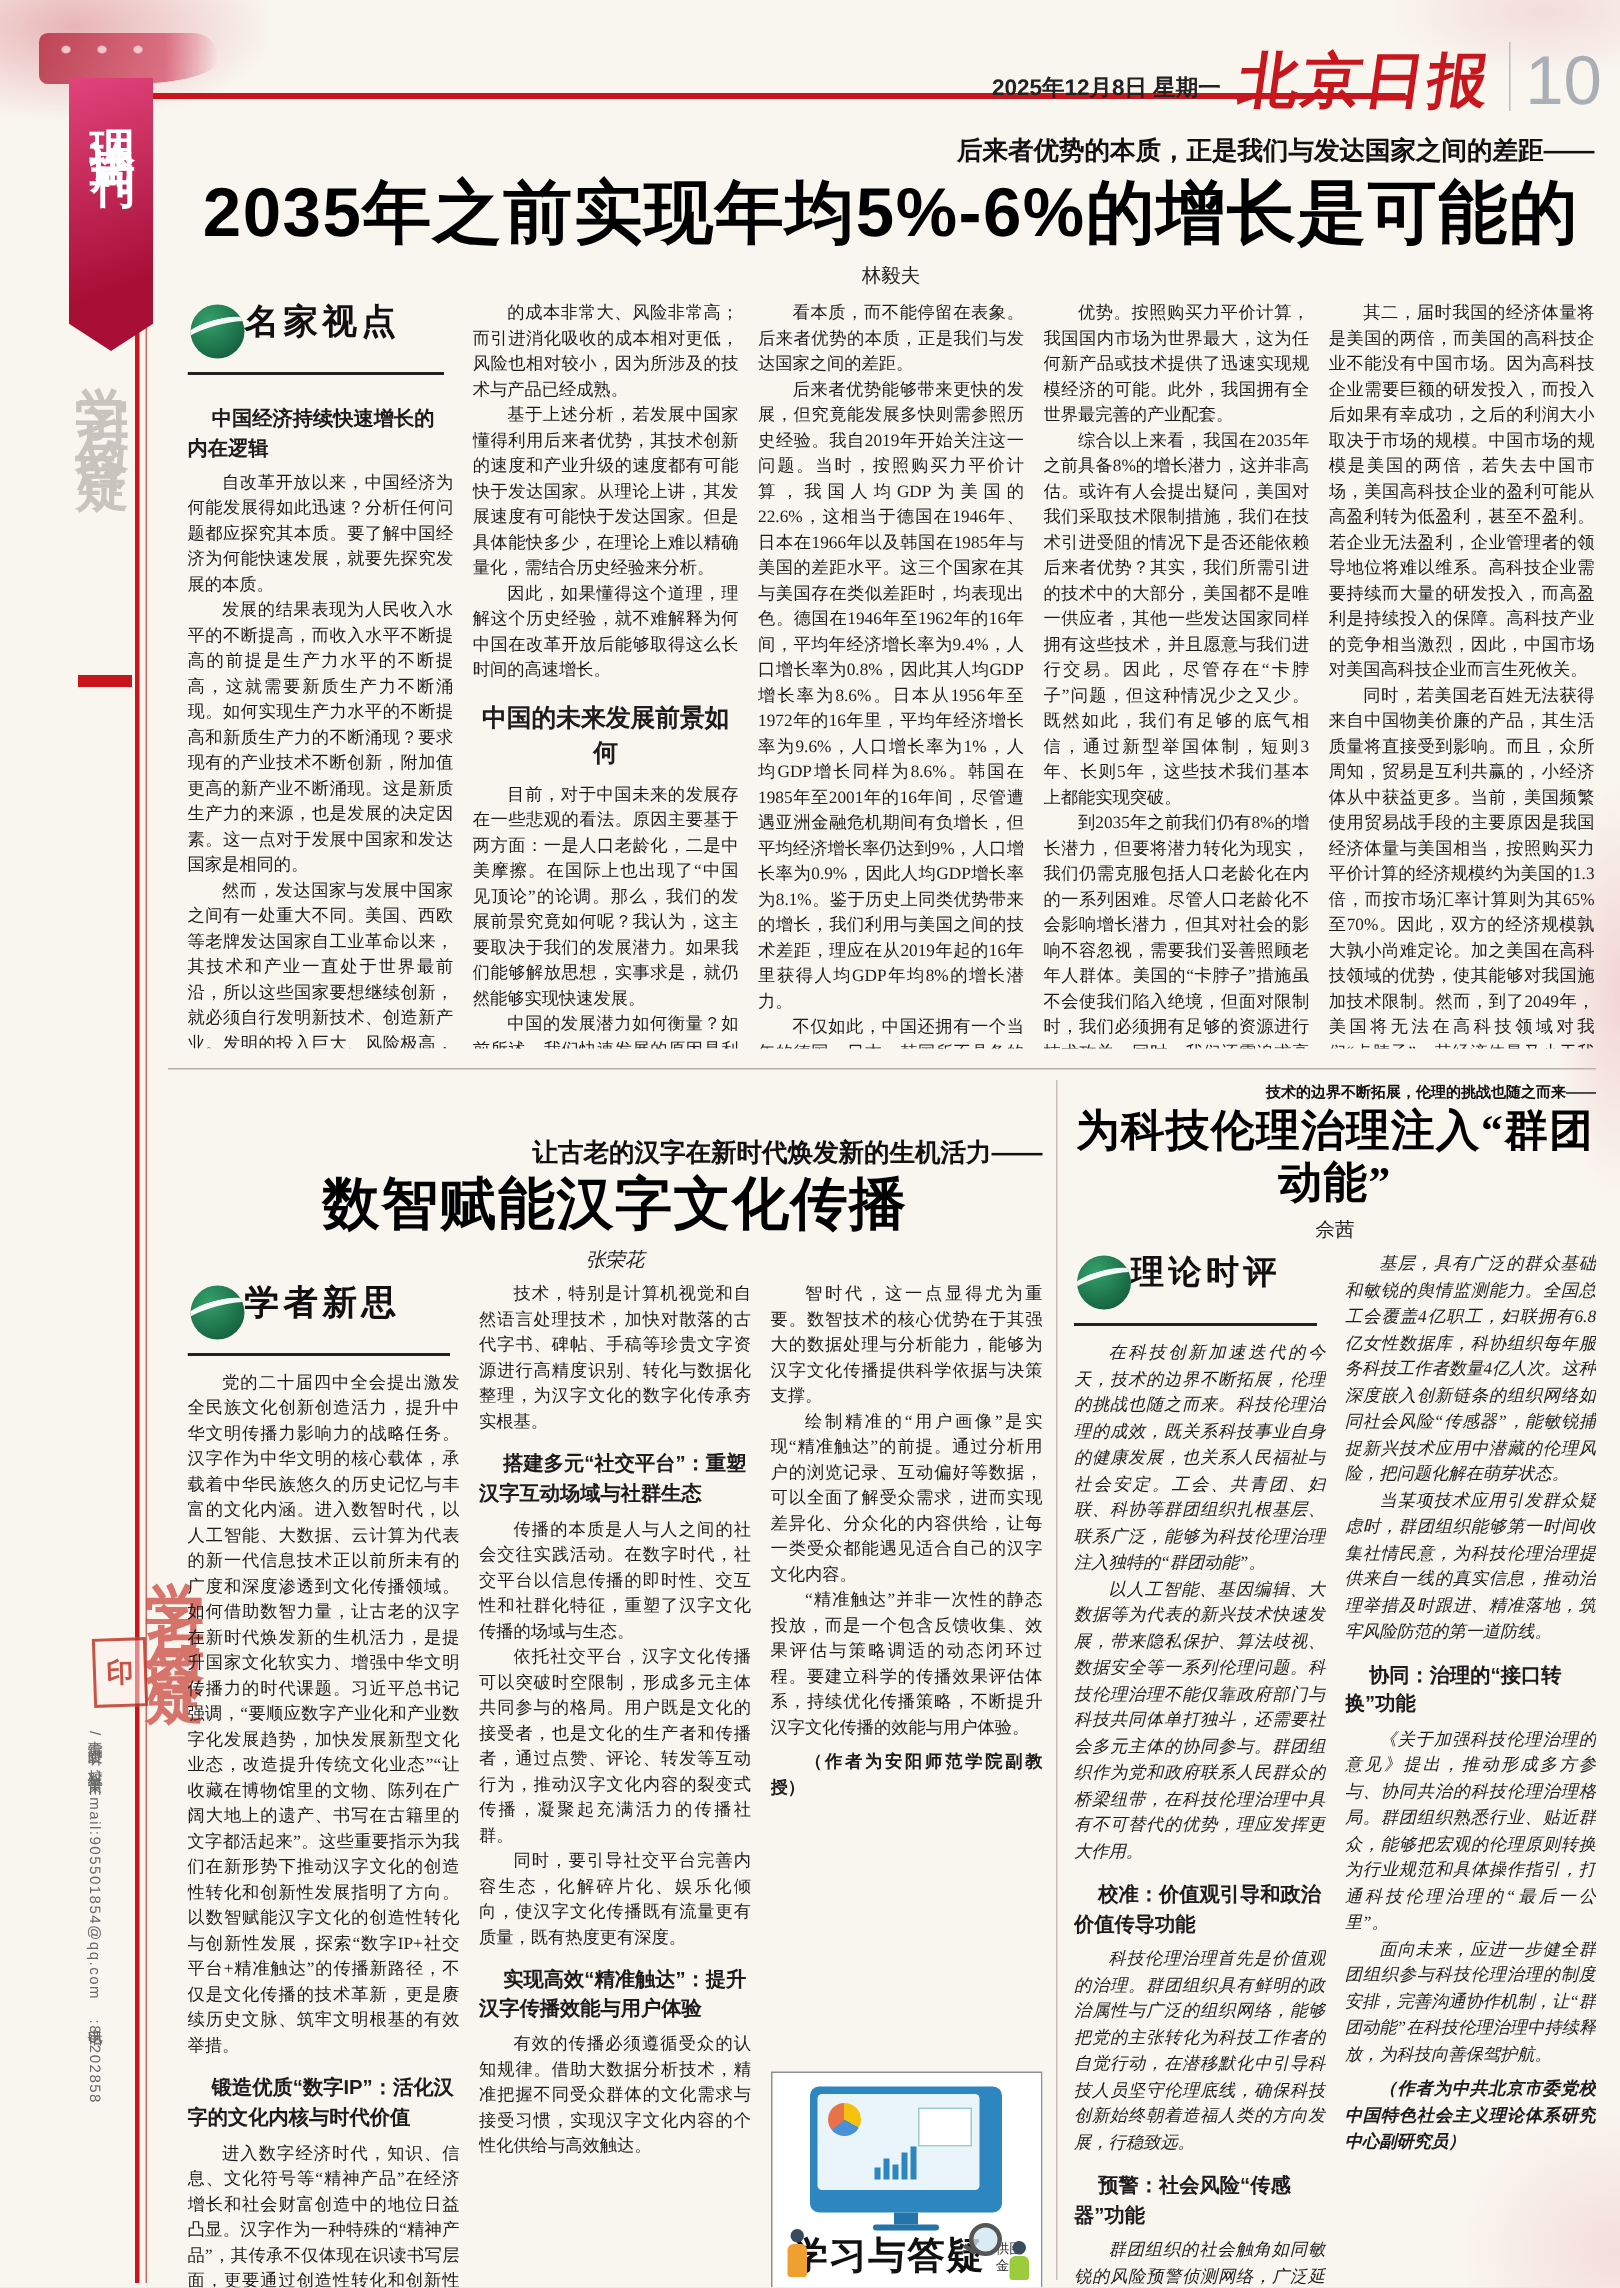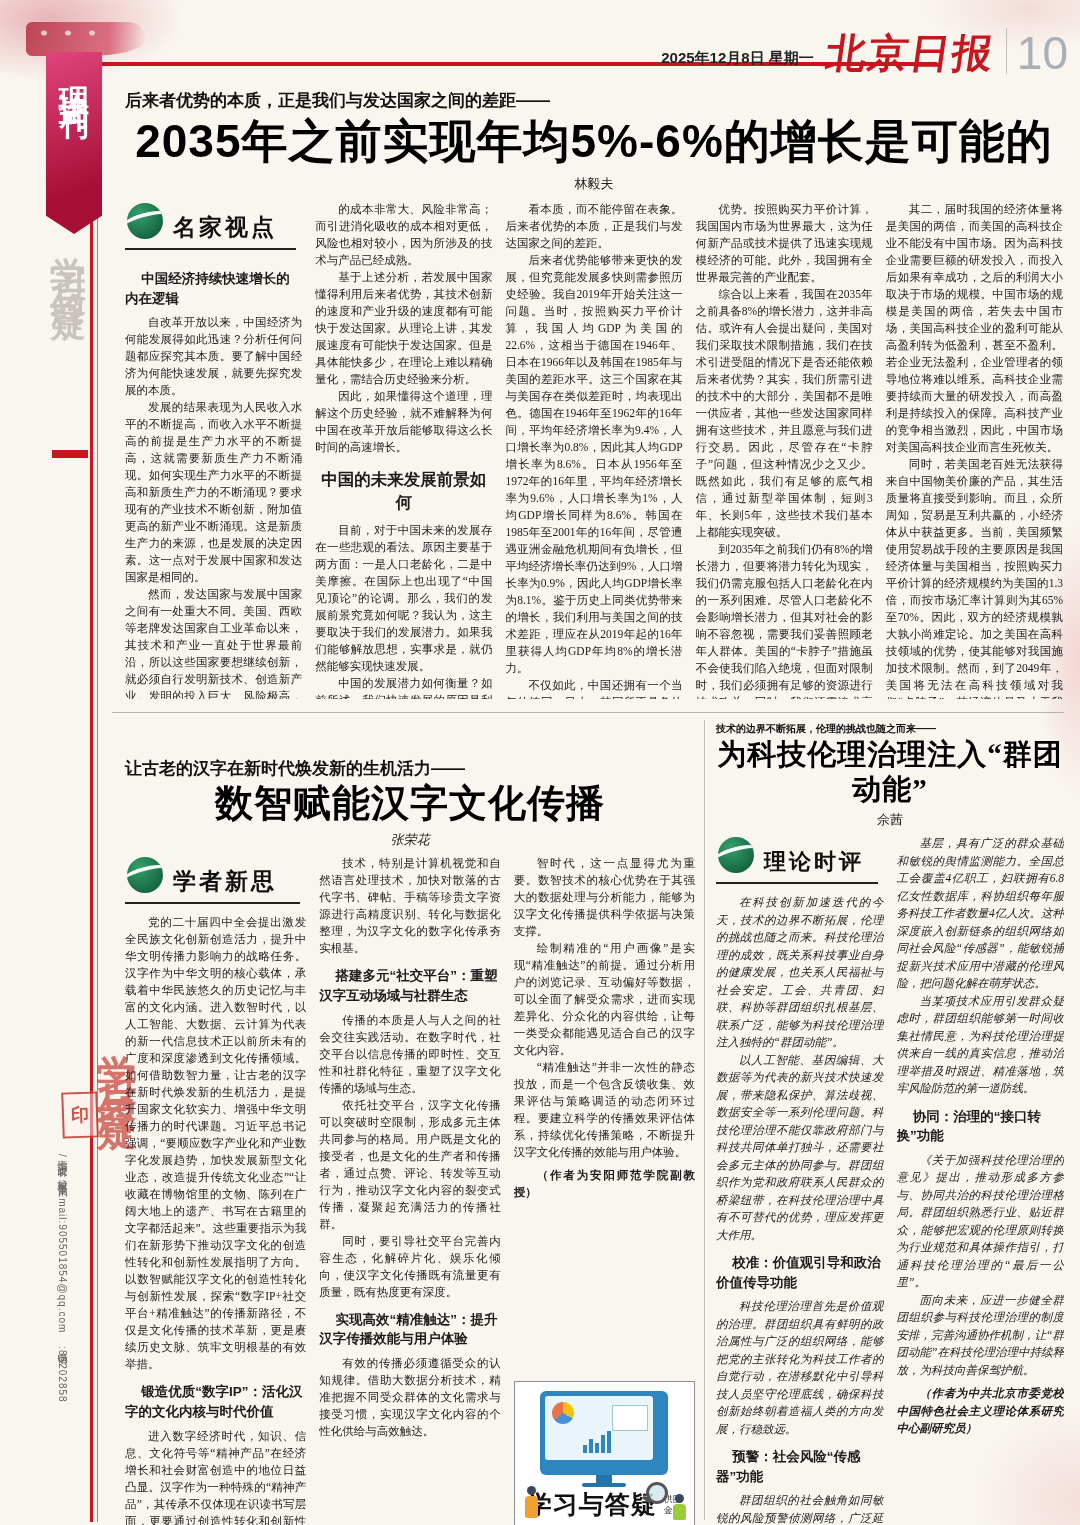--- a/index.html
+++ b/index.html
@@ -42,32 +42,32 @@
   .credits span{writing-mode:vertical-rl;text-orientation:mixed;font:10px/13px "Liberation Sans",sans-serif;color:#666;letter-spacing:1px;}
   
   .header{position:absolute;left:120px;top:12px;width:948px;height:64px;
     display:flex;justify-content:flex-end;align-items:flex-end;}
   .date{font:bold 15px "Liberation Sans",sans-serif;color:#222;margin:0 12px 8px 12px;}
   .masthead{font:bold 40px/1 "Liberation Serif",serif;color:#c8161e;transform:skewX(-8deg);
     letter-spacing:2px;margin:0 4px 2px 0;}
   .pgdiv{width:1px;height:46px;background:#bfbfbf;margin:0 10px 2px 8px;}
   .pagenum{font:46px/1 "Liberation Sans",sans-serif;color:#a9afb5;margin-bottom:0;}
   
-  .kicker{text-align:left;font:bold 17px/1.3 "Liberation Sans",sans-serif;color:#111;}
+  .kicker{text-align:right;font:bold 17px/1.3 "Liberation Sans",sans-serif;color:#111;}
   .title{text-align:center;color:#000;}
   .author{text-align:center;font:13px/1.2 "Liberation Serif",serif;color:#222;}
   .cols{display:flex;gap:13px;}
   .col{flex:1;overflow:hidden;font:11.5px/17px "Liberation Serif",serif;text-align:justify;}
   .col-flex{display:flex;flex-direction:column;}
   .colblocks{flex:1;overflow:hidden;}
   .blk-p{margin:0;text-indent:2em;text-align:justify;}
   .blk-h{font:bold 13.5px/1.45 "Liberation Sans",sans-serif;margin:9px 0 6px;text-indent:1.2em;text-align:left;}
   .blk-hc{font:bold 16.5px/1.4 "Liberation Sans",sans-serif;margin:12px 0 8px;text-align:center;text-indent:0;}
   .blk-a{font-weight:bold;margin:6px 0 0;text-indent:2em;text-align:justify;}
-  .badge{display:flex;align-items:flex-end;gap:10px;border-bottom:2px solid #222;
+  .badge{display:flex;align-items:flex-start;border-bottom:2px solid #222;
     padding:2px 2px 9px;margin:0 6px 10px 0;}
   .badge .txt{font:bold 23px/1 "Liberation Serif",serif;letter-spacing:3px;color:#111;}
   .logo{width:36px;height:36px;flex:0 0 36px;position:relative;border-radius:50%;overflow:hidden;
     background:radial-gradient(circle at 35% 30%,#35a06b,#0b5132);}
   .logo::after{content:"";position:absolute;left:-22%;top:26%;width:145%;height:48%;
     border-top:4px solid rgba(255,255,255,.95);border-radius:50%;transform:rotate(-16deg);}
   
   .a1{position:absolute;left:125px;top:90px;width:938px;}
   .a1 .title{font:bold 46px/1.12 "Liberation Sans",sans-serif;letter-spacing:1px;margin:4px 0 2px;}
   .a1 .author{margin:8px 0 10px;}

